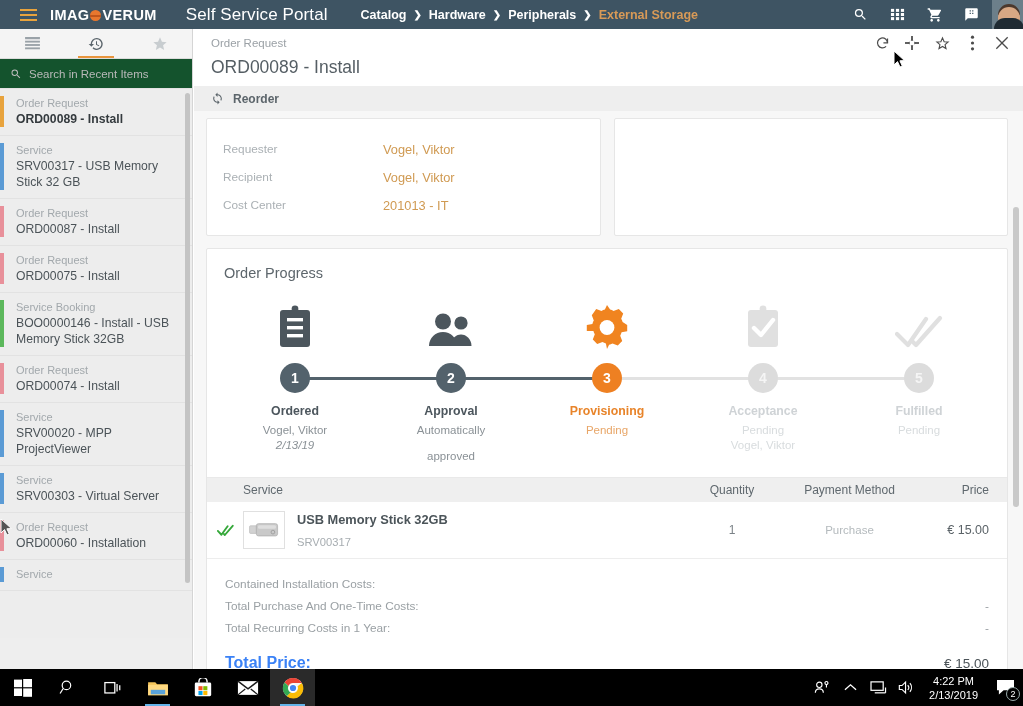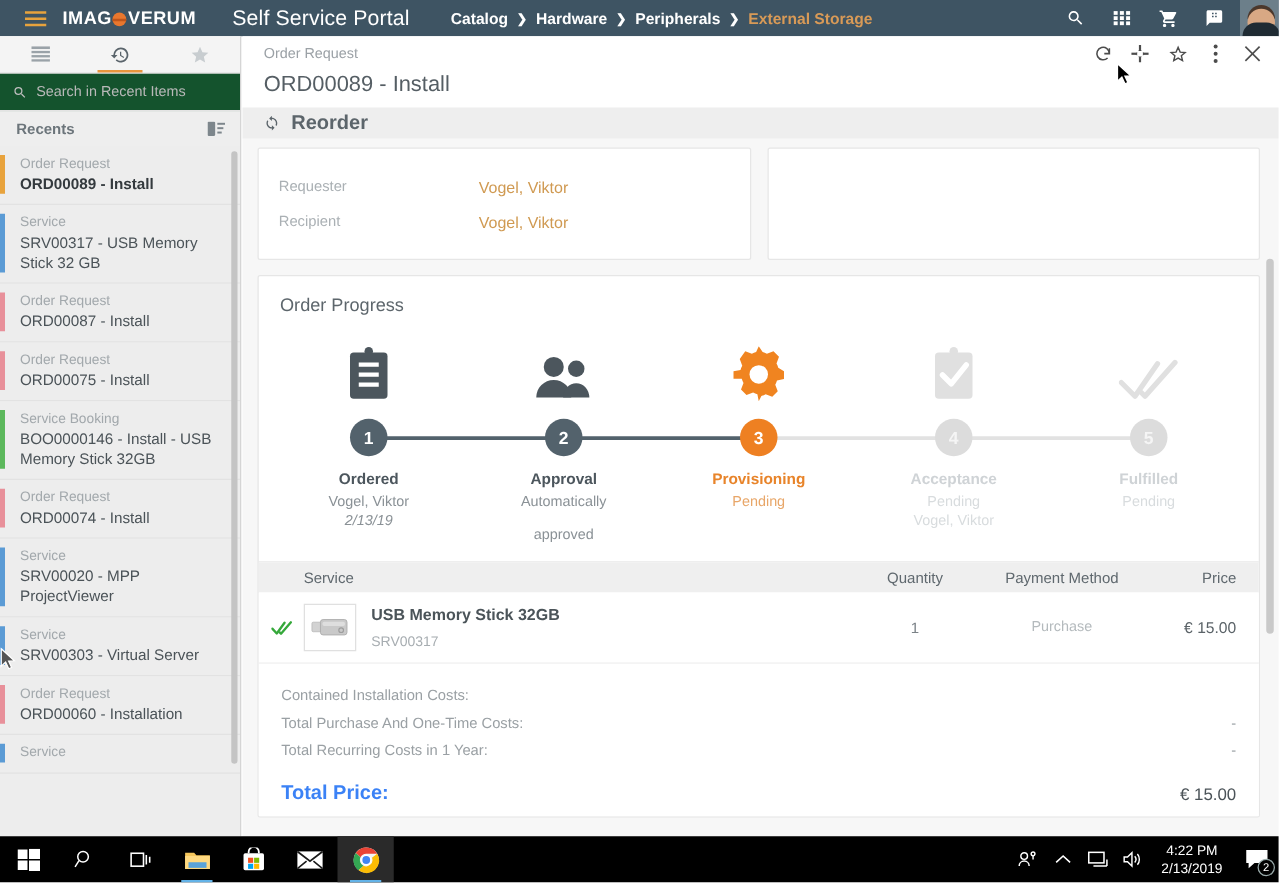--- a/index.html
+++ b/index.html
@@ -84,21 +84,21 @@
   .detail-kicker { font-size: 11.5px; color: #9ba1a6; }
   .detail-actions { position: absolute; right: 6px; top: 0; height: 28px;
     display: flex; align-items: center; }
   .detail-actions .da { width: 30px; height: 28px; display: flex; align-items: center;
     justify-content: center; cursor: pointer; }
   .detail-actions .da svg { fill: #4c4c4c; stroke: #4c4c4c; }
   .detail-title { font-size: 17.5px; color: #555e64; padding: 0 0 8px 17px; }
   .reorder-bar { height: 25px; background: #eeeeee; display: flex; align-items: center;
     gap: 9px; padding-left: 17px; cursor: pointer; }
   .reorder-bar svg { fill: #5c656b; }
-  .reorder-bar span { font-size: 16px; font-weight: bold; color: #5c656b; }
+  .reorder-bar span { font-size: 12px; font-weight: bold; color: #5c656b; }
 
   .scroll-area { height: 587px; overflow: hidden; position: relative; background: #f7f7f7; }
 
   .info-row { display: flex; gap: 13px; padding: 7px 15px 0 12px; }
   .info-card { background: #ffffff; border: 1px solid #e6e6e6; border-radius: 2px; }
   .info-card.left { width: 395px; padding: 16px 0 16px 16px; }
   .info-card.right { flex: 1; }
   .kv { display: flex; align-items: center; height: 28px; }
   .kv .k { width: 160px; font-size: 11.8px; color: #aab0b4; }
   .kv .v { font-size: 12.8px; color: #d09a52; cursor: pointer; }
@@ -259,29 +259,20 @@
       </div>
     </div>
 
     <div class="sb-search">
       <svg width="12" height="12" viewBox="0 0 24 24">
           <path d="M15.5 14h-.79l-.28-.27A6.47 6.47 0 0016 9.5 6.5 6.5 0 109.5 16c1.61 0 3.09-.59 4.23-1.57l.27.28v.79l5 4.99L20.49 19l-4.99-5zm-6 0C7.01 14 5 11.99 5 9.5S7.01 5 9.5 5 14 7.01 14 9.5 11.99 14 9.5 14z"></path>
         </svg>
       <input type="text" value="" placeholder="Search in Recent Items" style="">
     </div>
 
-    <div class="sb-head">
-      <div class="sb-head-title">Recents</div>
-      <svg width="14" height="13" viewBox="0 0 16 14">
-          <rect x="0" y="0" width="7" height="13" rx="1"></rect>
-          <rect x="9" y="1" width="7" height="1.8"></rect>
-          <rect x="9" y="5" width="5.5" height="1.8"></rect>
-          <rect x="9" y="9" width="4" height="1.8"></rect>
-        </svg>
-    </div>
 
     <div class="sb-list" id="sidebar-list">
       <div class="sb-item sel">
           <div class="bar" style="background: rgb(232, 163, 61);"></div>
           <div class="txt">
             <div class="sb-type">Order Request</div>
             <div class="sb-name">ORD00089 - Install</div>
           </div>
         </div>
         <div class="sb-item">
@@ -407,20 +398,24 @@
 
       <div class="info-row">
         <div class="info-card left">
           <div class="kv">
             <div class="k">Requester</div>
             <div class="v">Vogel, Viktor</div>
           </div>
           <div class="kv">
             <div class="k">Recipient</div>
             <div class="v">Vogel, Viktor</div>
+          </div>
+          <div class="kv">
+            <div class="k">Cost Center</div>
+            <div class="v">201013 - IT</div>
           </div>
         </div>
         <div class="info-card right"></div>
       </div>
 
       <div class="progress-card">
         <div class="progress-title">Order Progress</div>
         <div class="steps" id="steps-container">
             <div class="step done">
               <div class="step-icon">

